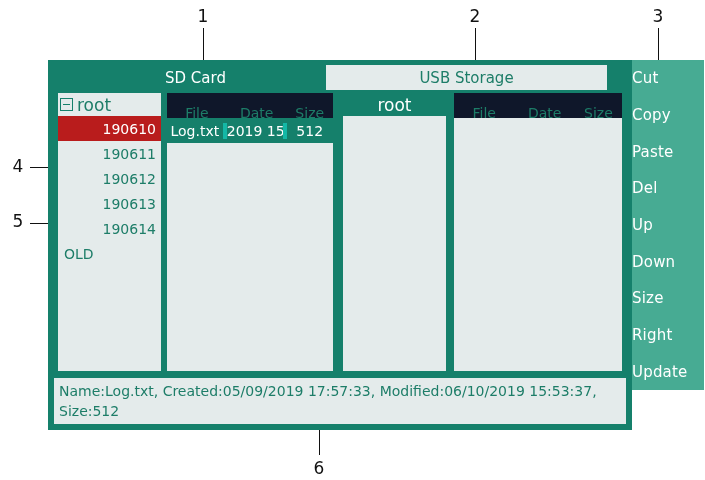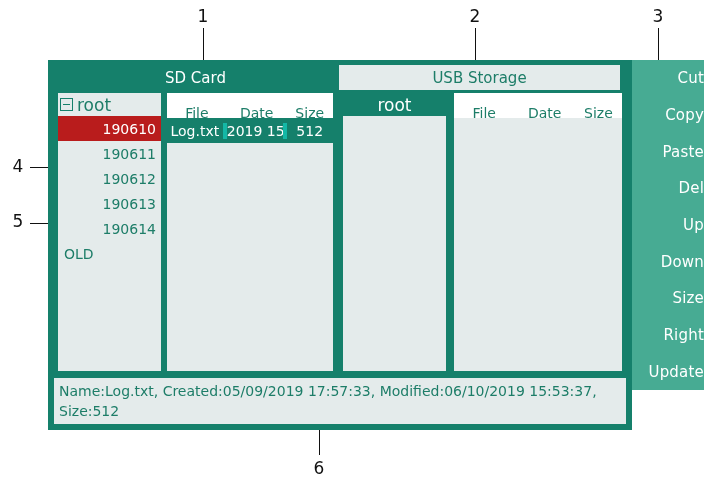--- a/index.html
+++ b/index.html
@@ -50,21 +50,21 @@
 
   #buttonbar {
     position: absolute;
     left: 632px;
     top: 60px;
     width: 72px;
     height: 330px;
     background: #47ab93;
     display: flex;
     flex-direction: column;
-    align-items: flex-end;
+    align-items: flex-start;
     justify-content: flex-start;
   }
   .devbtn {
     flex: 1 1 0;
     display: flex;
     align-items: center;
     justify-content: center;
     color: #ffffff;
     font-size: 15px;
     letter-spacing: 0.2px;
@@ -88,21 +88,21 @@
     font-size: 15px;
     box-sizing: border-box;
   }
   .tab.active {
     left: 6px;
     width: 283px;
     background: #15806b;
     color: #ffffff;
   }
   .tab.inactive {
-    left: 291px;
+    left: 278px;
     width: 281px;
     background: #e4ebeb;
     color: #1d7d68;
   }
 
   
   .pane {
     position: absolute;
     top: 33px;
     height: 280px;
@@ -183,21 +183,21 @@
     height: 280px;
     background: #15806b;
   }
   #pane-sd  .filelist { left: 113px; width: 166px; }
   #pane-usb .filelist { left: 115px; width: 168px; }
 
   .fl-head {
     position: absolute;
     left: 0; right: 0; top: 0;
     height: 40px;
-    background: #ffffff;
+    background: #0f172a;
     display: flex;
     align-items: center;
   }
   .fl-head > div {
     color: #1d7d68;
     font-size: 14px;
     text-align: center;
   }
   .col-file { width: 36%; }
   .col-date { width: 36%; }

